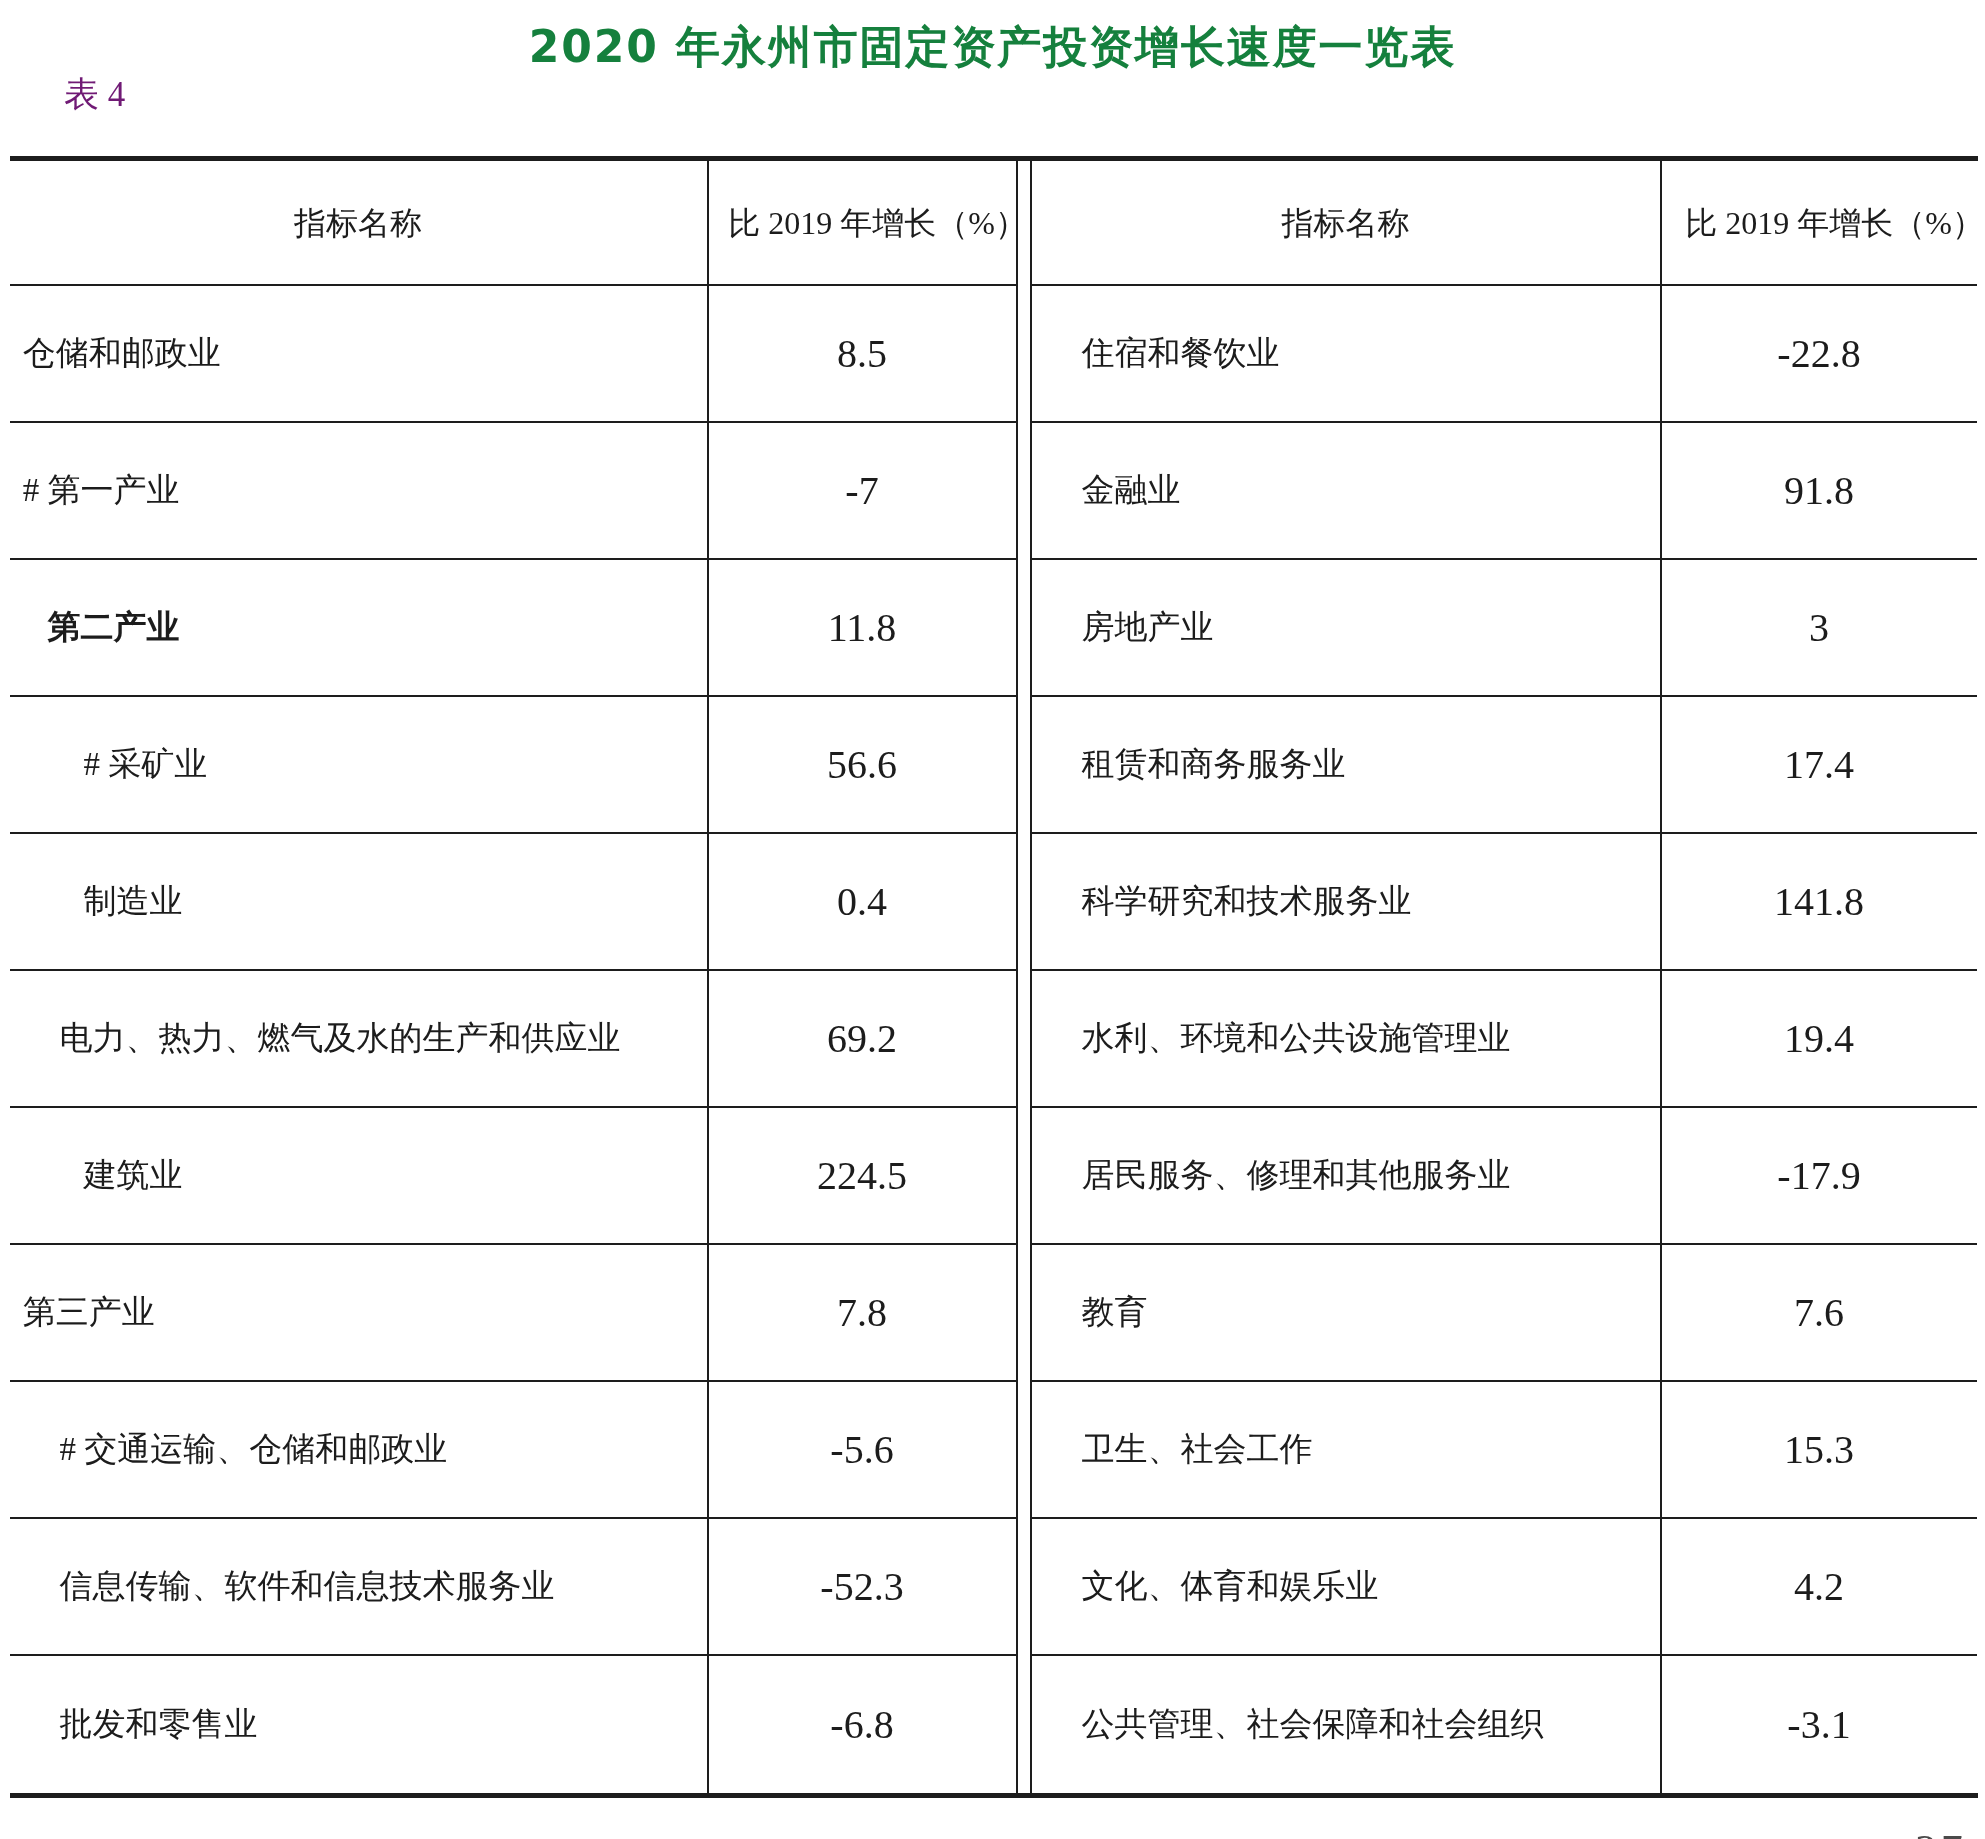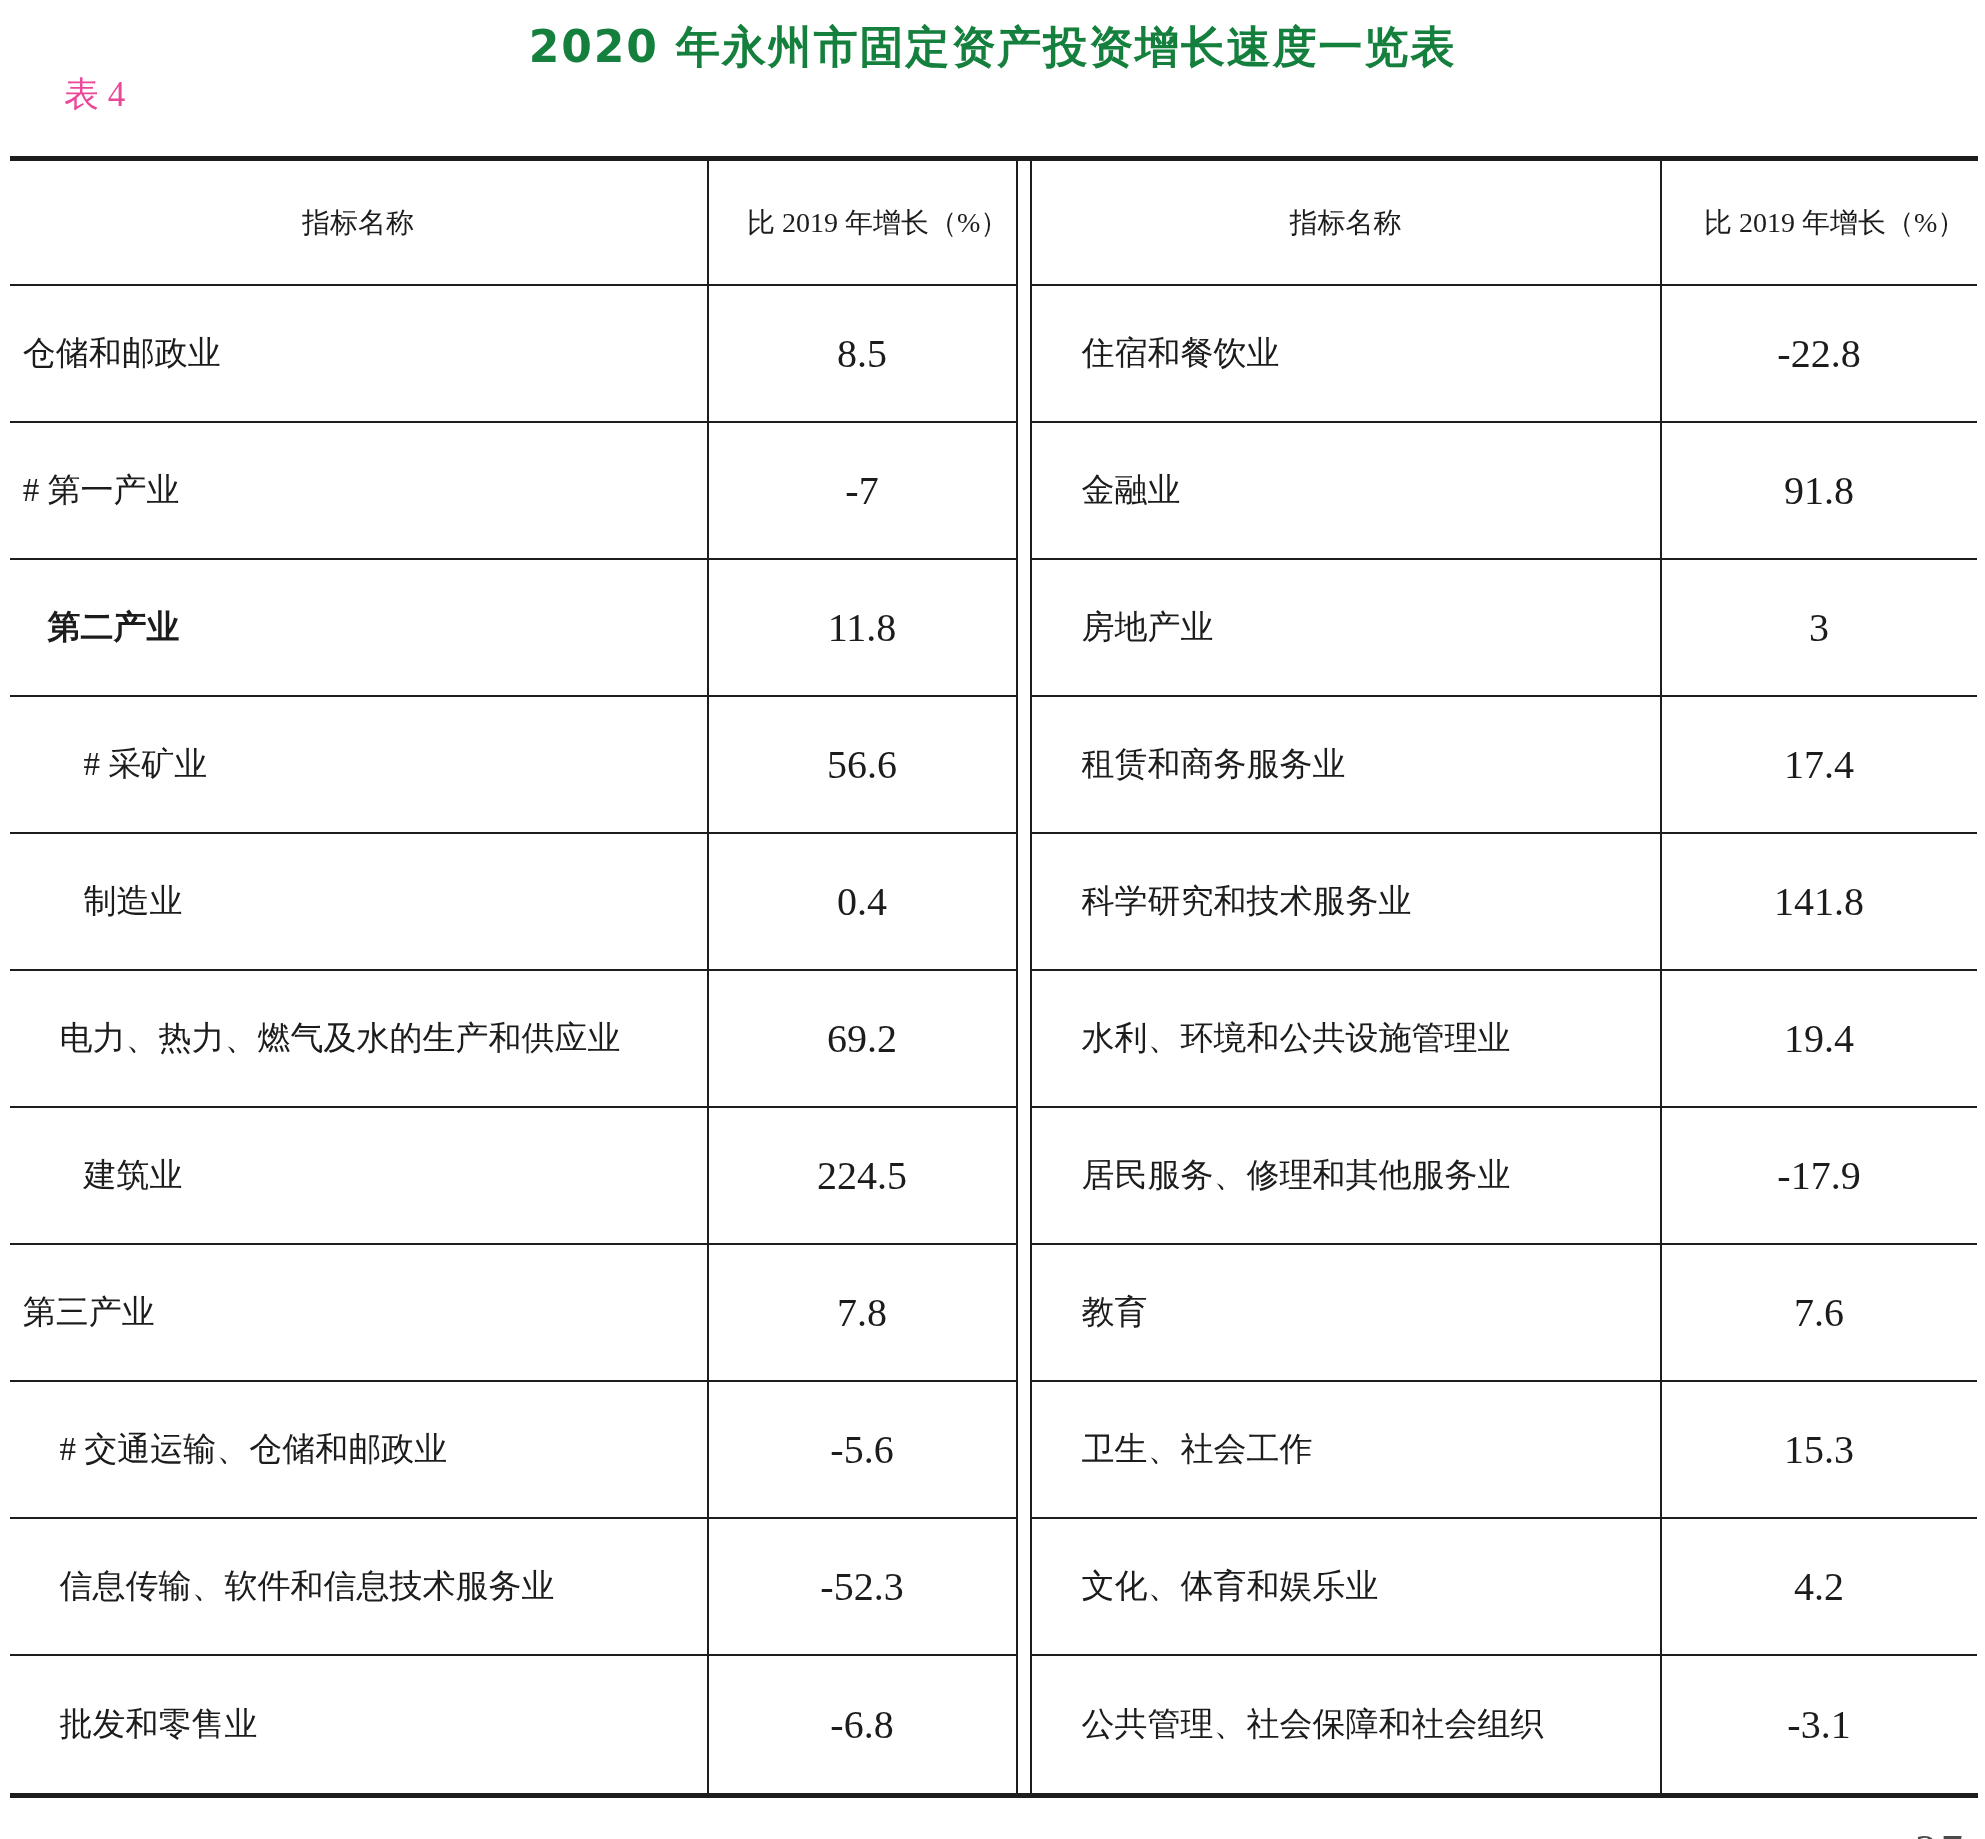--- a/index.html
+++ b/index.html
@@ -13,21 +13,21 @@
   }
   .title{
     position:absolute;left:0;top:21px;width:1985px;
     margin:0;text-align:center;
     font-family:"DejaVu Sans","Liberation Sans",sans-serif;
     font-weight:700;font-size:44px;line-height:1.2;
     color:#15803d;letter-spacing:1.9px;
   }
   .table-label{
     position:absolute;left:64px;top:74px;
-    font-size:35px;line-height:1.2;color:#ec4899;
+    font-size:35px;line-height:1.2;color:#701a75;
   }
   .stat-table{
     position:absolute;left:9.5px;top:156px;
     width:1968px;height:1642px;
     box-sizing:border-box;
     display:grid;
     grid-template-columns:699px 309px 14px 630px 315px;
     grid-template-rows:125px repeat(11, 1fr);
     border-top:5.7px solid #1d1d1d;
     border-bottom:5.7px solid #1d1d1d;
@@ -40,21 +40,21 @@
     border-bottom:2.8px solid #1d1d1d;
     white-space:nowrap;
     overflow:hidden;
   }
   .cell.gap{border-bottom:none;}
   .cell.name.l{border-right:2.8px solid #1d1d1d;}
   .cell.val.l {border-right:2.8px solid #1d1d1d;}
   .cell.gap   {border-right:2.8px solid #1d1d1d;}
   .cell.name.r{border-right:2.8px solid #1d1d1d;}
   .cell.val{justify-content:center;font-size:40px;}
-  .cell.hdr{justify-content:center;font-size:28px;padding:0 3.8px;}
+  .cell.hdr{justify-content:center;font-size:32px;padding:0 3.8px;}
   .cell.hdr.hgrow{letter-spacing:0px;padding-left:35px;}
   .cell.last{border-bottom:none;}
   .ind-0{padding-left:13.2px;}
   .ind-1{padding-left:38px;font-weight:bold;}
   .ind-2{padding-left:50px;}
   .ind-3{padding-left:74px;}
   .page-num-frag{
     position:absolute;left:1915px;top:1829px;
     width:68px;height:10.4px;overflow:hidden;
     font-family:"Liberation Serif","DejaVu Serif",serif;

